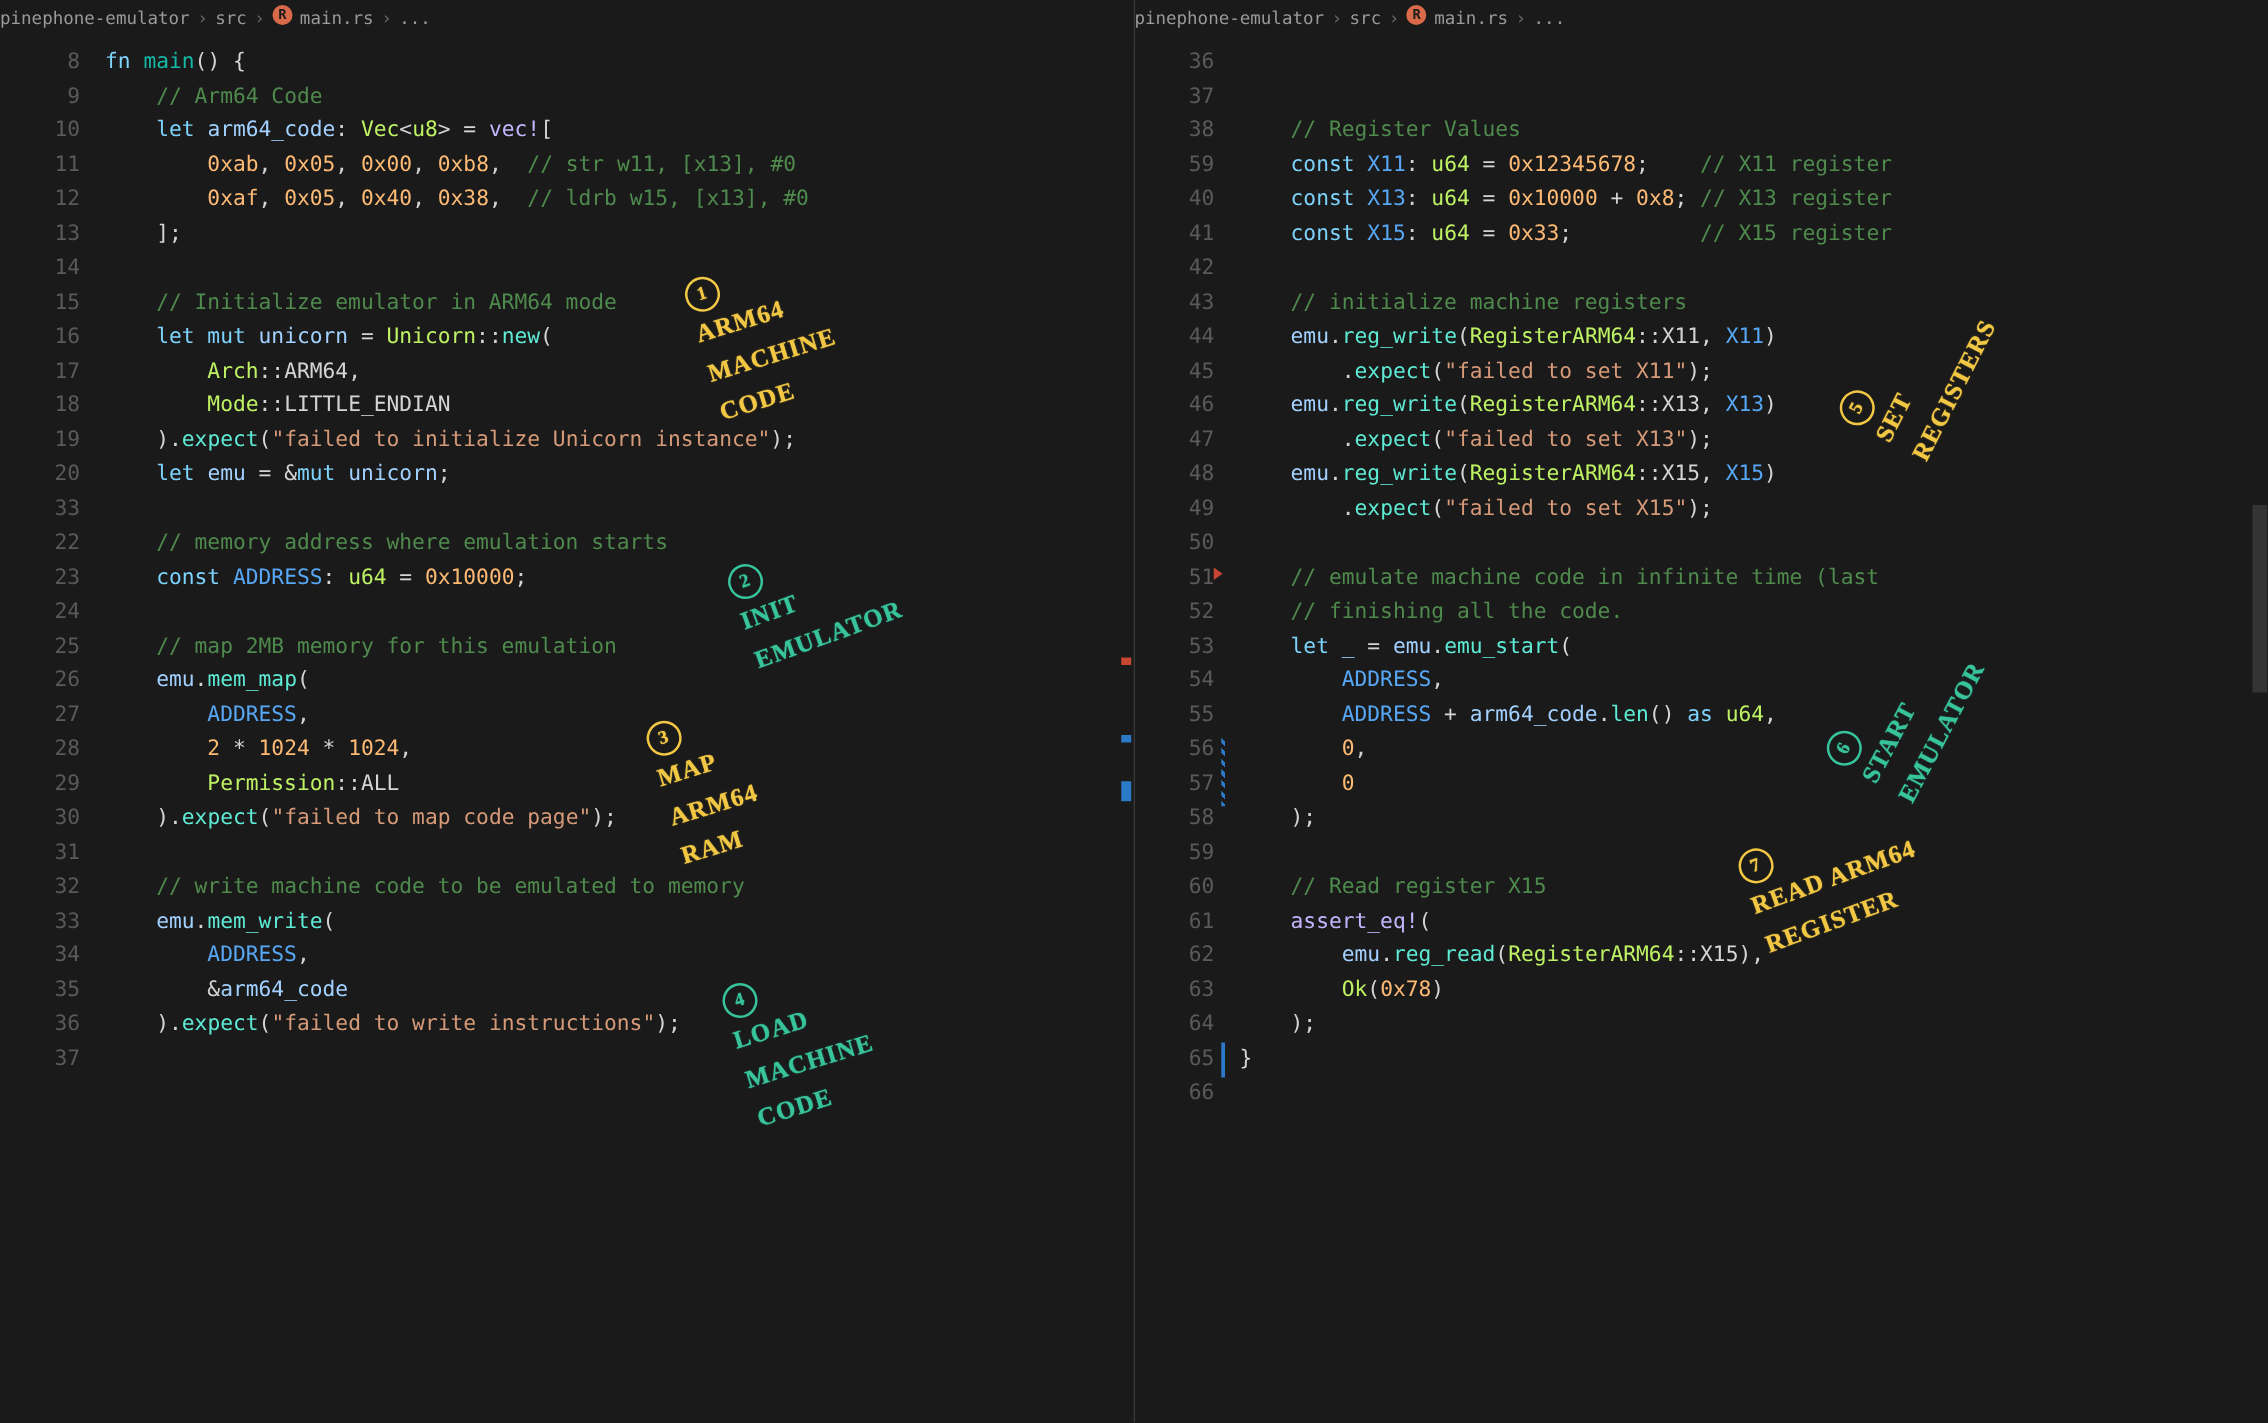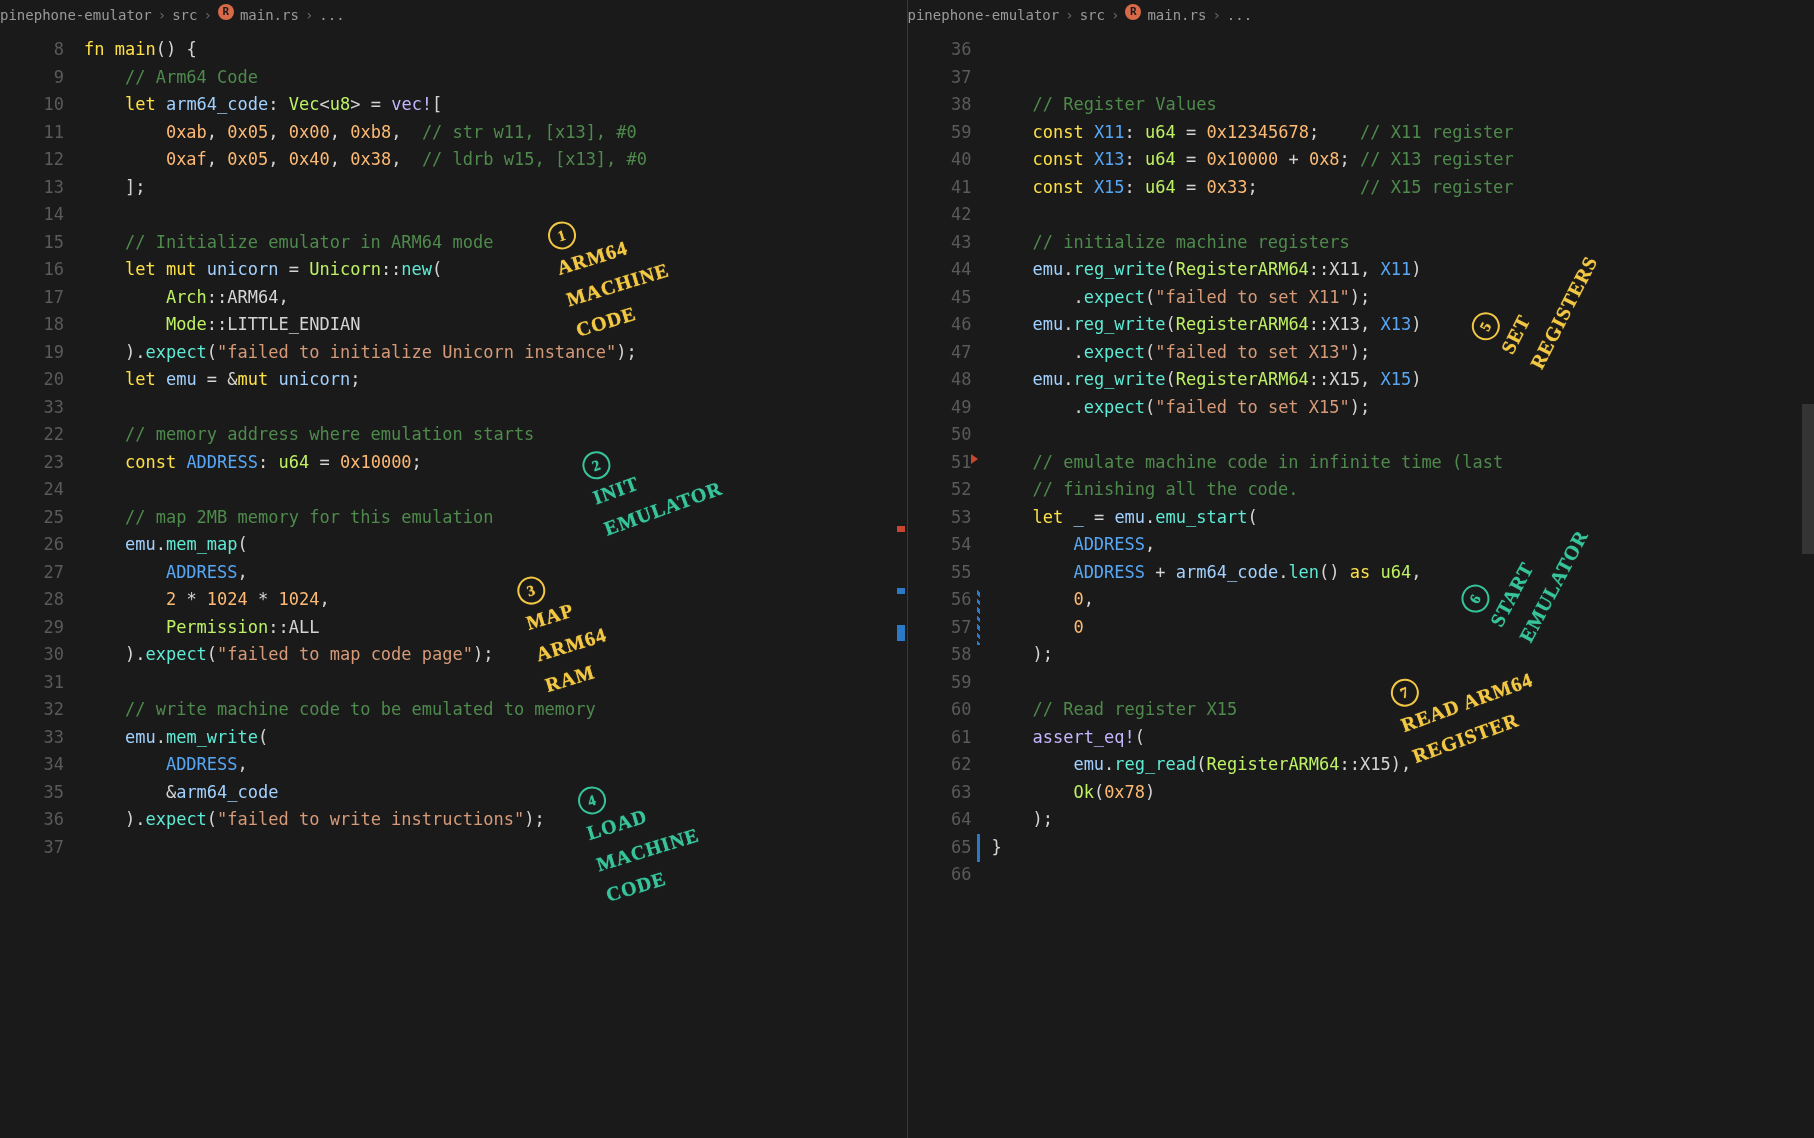--- a/index.html
+++ b/index.html
@@ -8,23 +8,23 @@
   .pane + .pane{border-left:1px solid #393939}
   .breadcrumbs{display:flex;align-items:flex-start;gap:6px;padding:4px 0;font-size:14px;color:#9a9a9a;height:26px;background:#1a1a1a;user-select:none}
   .breadcrumbs .sep{color:#6a6a6a}
   .breadcrumbs .file-icon{display:inline-flex;align-items:center;justify-content:center;width:16px;height:16px;border-radius:50%;background:#d86a4a;color:#1a1a1a;font-size:11px;font-weight:bold}
   .code-area{flex:1;display:flex;overflow:hidden;position:relative}
   .gutter{width:64px;text-align:right;color:#5a5a5a;padding:2px 14px 2px 0;user-select:none}
   .gutter div{height:27.5px}
   .code{flex:1;padding:2px 0 2px 6px;white-space:pre;overflow:hidden}
   .code div{height:27.5px}
   
-  .kw{color:#fde047}            
+  .kw{color:#7dd3fc}            
   .ty{color:#bef264}            
-  .fnname{color:#fde047}        
+  .fnname{color:#14b8a6}        
   .method{color:#5eead4}        
   .var{color:#a3d1ff}           
   .str{color:#d69a78}           
   .num{color:#fdba74}           
   .cm{color:#4f8a4d}            
   .mac{color:#c4b5fd}
   .punct{color:#d4d4d4}
   .const{color:#57a7f4}
   .enumv{color:#d4d4d4}
   

